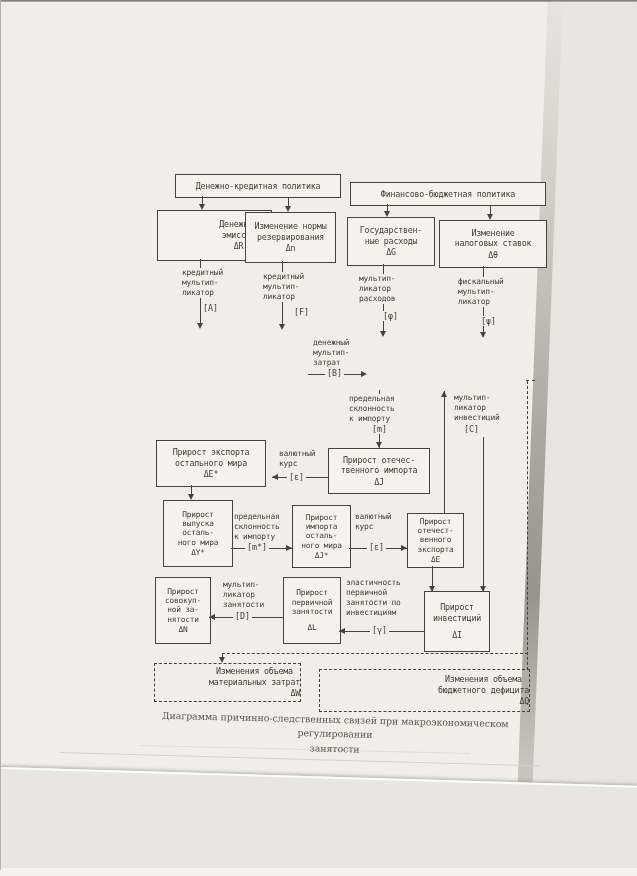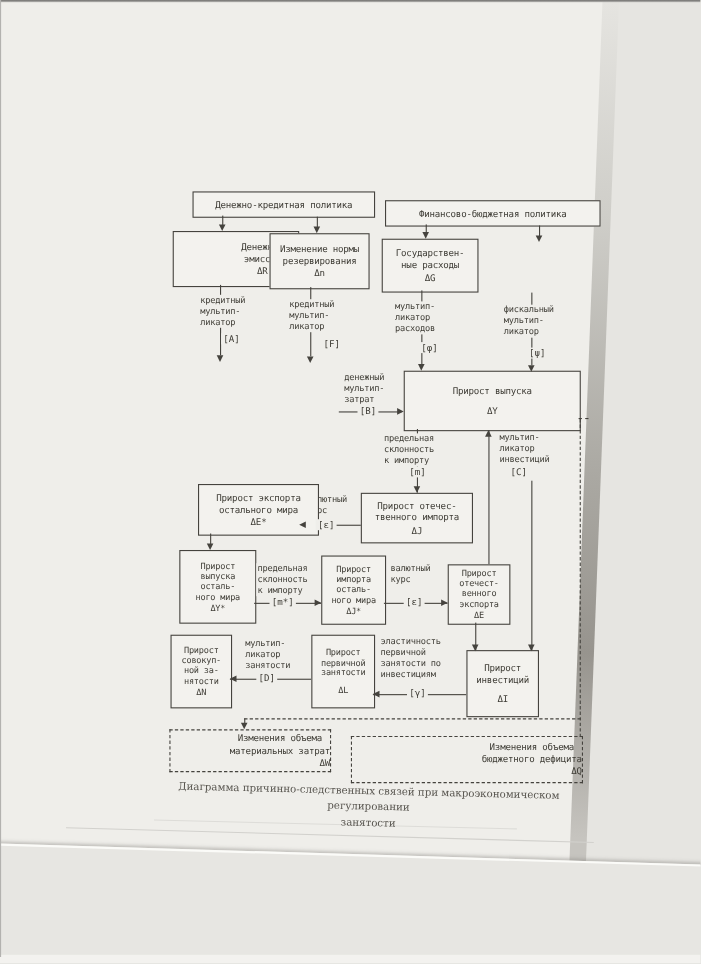--- a/index.html
+++ b/index.html
@@ -85,20 +85,25 @@
   <div class="box" style="left:347px;top:217px;width:86px;height:47px;">
     <span class="bl">Государствен-
 ные расходы</span>
     <span class="bs">ΔG</span>
   </div>
   <div class="box" style="left:245px;top:212px;width:89px;height:49px;">
     <span class="bl">Изменение нормы
 резервирования</span>
     <span class="bs">Δn</span>
   </div>
+  <div class="box" style="left:439px;top:220px;width:106px;height:46px;">
+    <span class="bl">Изменение
+налоговых ставок</span>
+    <span class="bs">Δθ</span>
+  </div>
 
   <div class="vl" style="left:200px;top:259px;height:64px;"></div>
   <div class="ah down" style="left:197px;top:323px;"></div>
   <div class="lbl" style="left:181px;top:268px;">кредитный
 мультип-
 ликатор</div>
   <div class="coef" style="left:201px;top:303px;">[A]</div>
 
   <div class="vl" style="left:282px;top:261px;height:63px;"></div>
   <div class="ah down" style="left:279px;top:324px;"></div>
@@ -114,24 +119,20 @@
 расходов</div>
   <div class="coef" style="left:381px;top:311px;">[φ]</div>
 
   <div class="vl" style="left:483px;top:266px;height:66px;"></div>
   <div class="ah down" style="left:480px;top:332px;"></div>
   <div class="lbl" style="left:457px;top:277px;">фискальный
 мультип-
 ликатор</div>
   <div class="coef" style="left:479px;top:316px;">[ψ]</div>
 
-  <div class="box gap" style="left:367px;top:337px;width:159px;height:53px;">
-    <span class="bl">Прирост выпуска</span>
-    <span class="bs">ΔY</span>
-  </div>
 
   <div class="hl" style="left:308px;top:374px;width:57px;"></div>
   <div class="ah right" style="left:361px;top:371px;"></div>
   <div class="lbl" style="left:312px;top:338px;">денежный
 мультип-
 затрат</div>
   <div class="coef" style="left:325px;top:368px;">[B]</div>
 
   <div class="vl" style="left:379px;top:390px;height:58px;"></div>
   <div class="ah down" style="left:376px;top:442px;"></div>
@@ -158,21 +159,21 @@
 твенного импорта</span>
     <span class="bs">ΔJ</span>
   </div>
 
   <div class="hl" style="left:272px;top:477px;width:56px;"></div>
   <div class="ah left" style="left:272px;top:473.5px;"></div>
   <div class="lbl" style="left:278px;top:449px;">валютный
 курс</div>
   <div class="coef" style="left:287px;top:472px;">[ε]</div>
 
-  <div class="box" style="left:180px;top:440px;width:108px;height:45px;">
+  <div class="box" style="left:156px;top:440px;width:108px;height:45px;">
     <span class="bl">Прирост экспорта
 остального мира</span>
     <span class="bs">ΔE*</span>
   </div>
 
   <div class="vl" style="left:191px;top:485px;height:11px;"></div>
   <div class="ah down" style="left:188px;top:494px;"></div>
 
   <div class="box sm" style="left:163px;top:500px;width:68px;height:65px;">
     <span class="bl">Прирост

